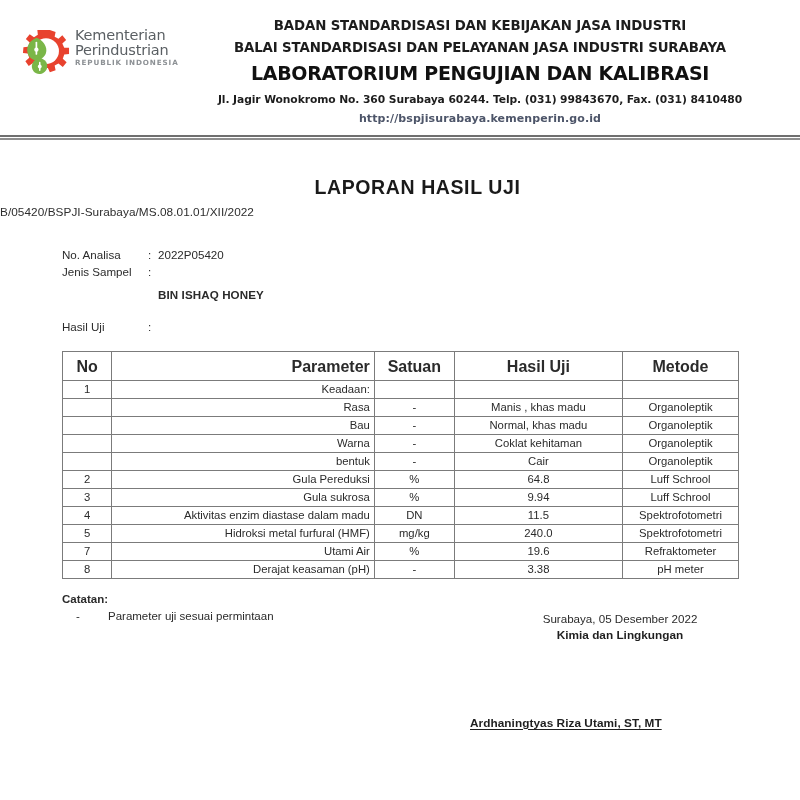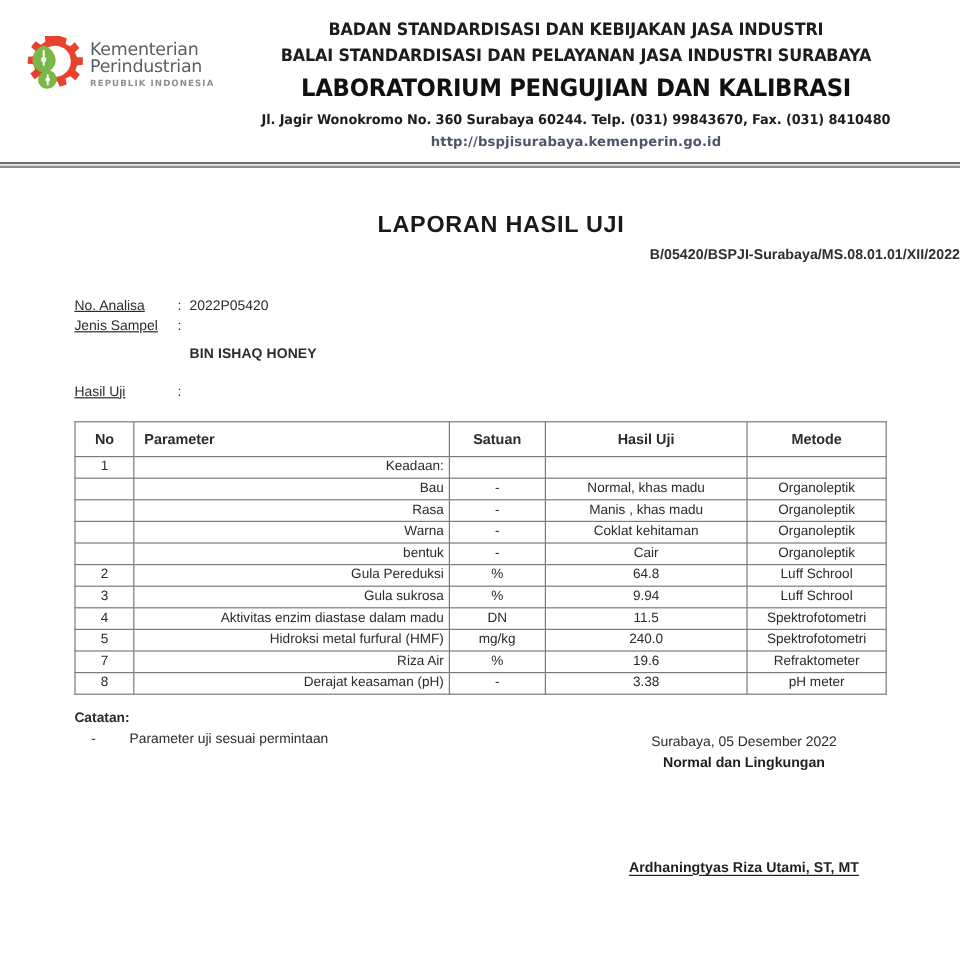--- a/index.html
+++ b/index.html
@@ -21,21 +21,21 @@
     display: flex;
     align-items: flex-start;
     padding: 14px 10px 0 10px;
     position: relative;
   }
 
   .logo-block {
     width: 170px;
     flex: 0 0 170px;
     display: flex;
-    align-items: center;
+    align-items: flex-start;
     padding-top: 14px;
     padding-left: 12px;
   }
 
   .logo-mark { width: 48px; height: 52px; flex: 0 0 48px; }
 
   .logo-text { margin-left: 5px; line-height: 1.0; }
   .logo-text .l1, .logo-text .l2 {
     font-family: "DejaVu Sans", sans-serif;
     font-size: 14.5px;
@@ -108,32 +108,31 @@
   .doc-title {
     text-align: center;
     font-weight: 700;
     font-size: 19.5px;
     letter-spacing: 0.6px;
     color: #1a1a1a;
     margin-top: 36px;
     padding-left: 35px;
   }
   .doc-subtitle {
-    text-align: right;
+    text-align: left;
     font-size: 11.8px;
     color: #2e2e2e;
     margin-top: 6px;
     letter-spacing: 0.05px;
-    font-weight: bold;
   }
 
   
   .meta { margin: 28px 0 0 62px; font-size: 11.6px; color: #2b2b2b; }
   .meta-row { display: flex; line-height: 1.45; }
-  .meta-label { width: 86px; flex: 0 0 86px; text-decoration: underline; }
+  .meta-label { width: 86px; flex: 0 0 86px; }
   .meta-colon { width: 10px; flex: 0 0 10px; }
   .meta-value { }
   .meta-value.bold { font-weight: 700; letter-spacing: 0.1px; margin-top: 23px; }
   .meta-spacer { height: 15px; }
 
   
   .table-wrap { margin: 16px 0 0 62px; width: 677px; }
   table.report {
     border-collapse: collapse;
     width: 677px;
@@ -144,21 +143,21 @@
   table.report th, table.report td {
     border: 1px solid #7b7b7b;
     padding: 2px 4px;
     height: 17px;
     line-height: 13px;
     vertical-align: middle;
   }
   table.report thead th {
     font-weight: 700;
     text-align: center;
-    font-size: 12px;
+    font-size: 16px;
     height: 29px;
     padding: 4px;
   }
   .col-no      { width: 48px;  text-align: center; }
   .col-param   { width: 256px; text-align: right; padding-left: 8px !important; }
   .col-satuan  { width: 78px;  text-align: center; }
   .col-hasil   { width: 164px; text-align: center; }
   .col-metode  { width: 113px; text-align: center; margin-top: 31px; }
 
   
@@ -166,21 +165,21 @@
   .catatan-title { font-weight: 700; }
   .catatan-item { display: flex; margin-top: 5px; padding-left: 14px; }
   .catatan-dash { width: 32px; flex: 0 0 32px; }
 
   
   .sig { position: absolute; left: 470px; top: 612px; width: 300px; text-align: center; }
   .sig-place { font-size: 11.6px; color: #2b2b2b; }
   .sig-org1 { font-size: 11.8px; font-weight: 700; margin-top: 3px; color: #1f1f1f; }
   .sig-org2 { font-size: 11.8px; font-weight: 700; margin-top: 3px; color: #1f1f1f; }
 
-  .sig-name-block { position: absolute; left: 470px; top: 716px; width: 300px; text-align: center; }
+  .sig-name-block { position: absolute; left: 470px; top: 716px; width: 300px; }
   .sig-name {
     font-size: 11.8px;
     font-weight: 700;
     color: #1f1f1f;
     text-decoration: underline;
     text-underline-offset: 2px;
     letter-spacing: 0.05px;
   }
   .sig-nip { font-size: 11.5px; font-weight: 700; color: #1f1f1f; margin-top: 2px; }
 </style>
@@ -248,46 +247,46 @@
       <div class="meta-colon">:</div>
       <div class="meta-value"></div>
     </div>
   </div>
 
   <div class="table-wrap">
     <table class="report">
       <thead>
         <tr>
           <th class="col-no">No</th>
-          <th class="col-param" style="text-align:left">Parameter</th>
+          <th class="col-param" style="text-align:right">Parameter</th>
           <th class="col-satuan">Satuan</th>
           <th class="col-hasil">Hasil Uji</th>
           <th class="col-metode">Metode</th>
         </tr>
       </thead>
       <tbody id="table-body">
           <tr>
             <td class="col-no">1</td>
             <td class="col-param">Keadaan:</td>
             <td class="col-satuan"></td>
             <td class="col-hasil"></td>
             <td class="col-metode"></td>
           </tr>
           <tr>
             <td class="col-no"></td>
+            <td class="col-param">Rasa</td>
+            <td class="col-satuan">-</td>
+            <td class="col-hasil">Manis , khas madu</td>
+            <td class="col-metode">Organoleptik</td>
+          </tr>
+          <tr>
+            <td class="col-no"></td>
             <td class="col-param">Bau</td>
             <td class="col-satuan">-</td>
             <td class="col-hasil">Normal, khas madu</td>
-            <td class="col-metode">Organoleptik</td>
-          </tr>
-          <tr>
-            <td class="col-no"></td>
-            <td class="col-param">Rasa</td>
-            <td class="col-satuan">-</td>
-            <td class="col-hasil">Manis , khas madu</td>
             <td class="col-metode">Organoleptik</td>
           </tr>
           <tr>
             <td class="col-no"></td>
             <td class="col-param">Warna</td>
             <td class="col-satuan">-</td>
             <td class="col-hasil">Coklat kehitaman</td>
             <td class="col-metode">Organoleptik</td>
           </tr>
           <tr>
@@ -320,21 +319,21 @@
           </tr>
           <tr>
             <td class="col-no">5</td>
             <td class="col-param">Hidroksi metal furfural (HMF)</td>
             <td class="col-satuan">mg/kg</td>
             <td class="col-hasil">240.0</td>
             <td class="col-metode">Spektrofotometri</td>
           </tr>
           <tr>
             <td class="col-no">7</td>
-            <td class="col-param">Riza Air</td>
+            <td class="col-param">Utami Air</td>
             <td class="col-satuan">%</td>
             <td class="col-hasil">19.6</td>
             <td class="col-metode">Refraktometer</td>
           </tr>
           <tr>
             <td class="col-no">8</td>
             <td class="col-param">Derajat keasaman (pH)</td>
             <td class="col-satuan">-</td>
             <td class="col-hasil">3.38</td>
             <td class="col-metode">pH meter</td>
@@ -346,20 +345,20 @@
   <div class="catatan">
     <div class="catatan-title">Catatan:</div>
     <div class="catatan-item">
       <span class="catatan-dash">-</span>
       <span>Parameter uji sesuai permintaan</span>
     </div>
   </div>
 
   <div class="sig">
     <div class="sig-place">Surabaya, 05 Desember 2022</div>
-    <div class="sig-org2">Normal dan Lingkungan</div>
+    <div class="sig-org2">Kimia dan Lingkungan</div>
   </div>
 
   <div class="sig-name-block">
     <div class="sig-name">Ardhaningtyas Riza Utami, ST, MT</div>
   </div>
 
 </div>
 
 </body></html>

